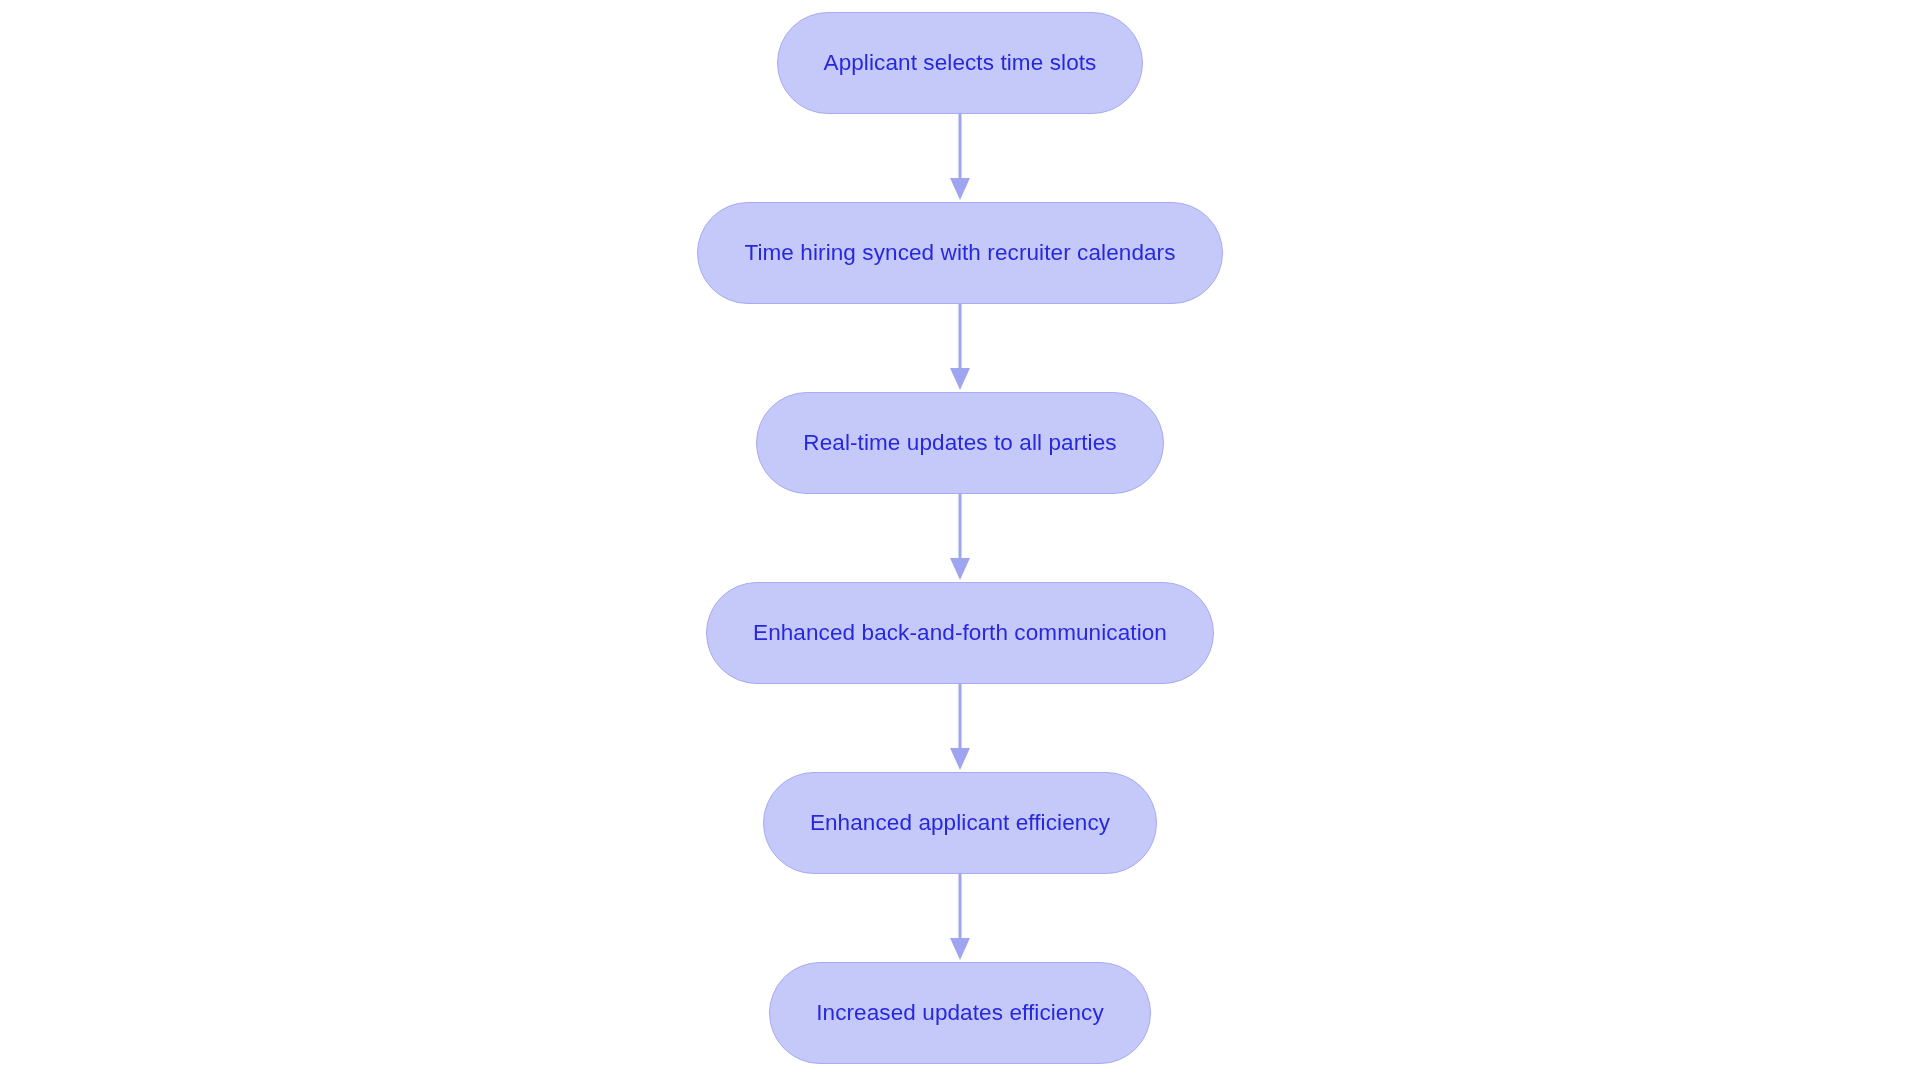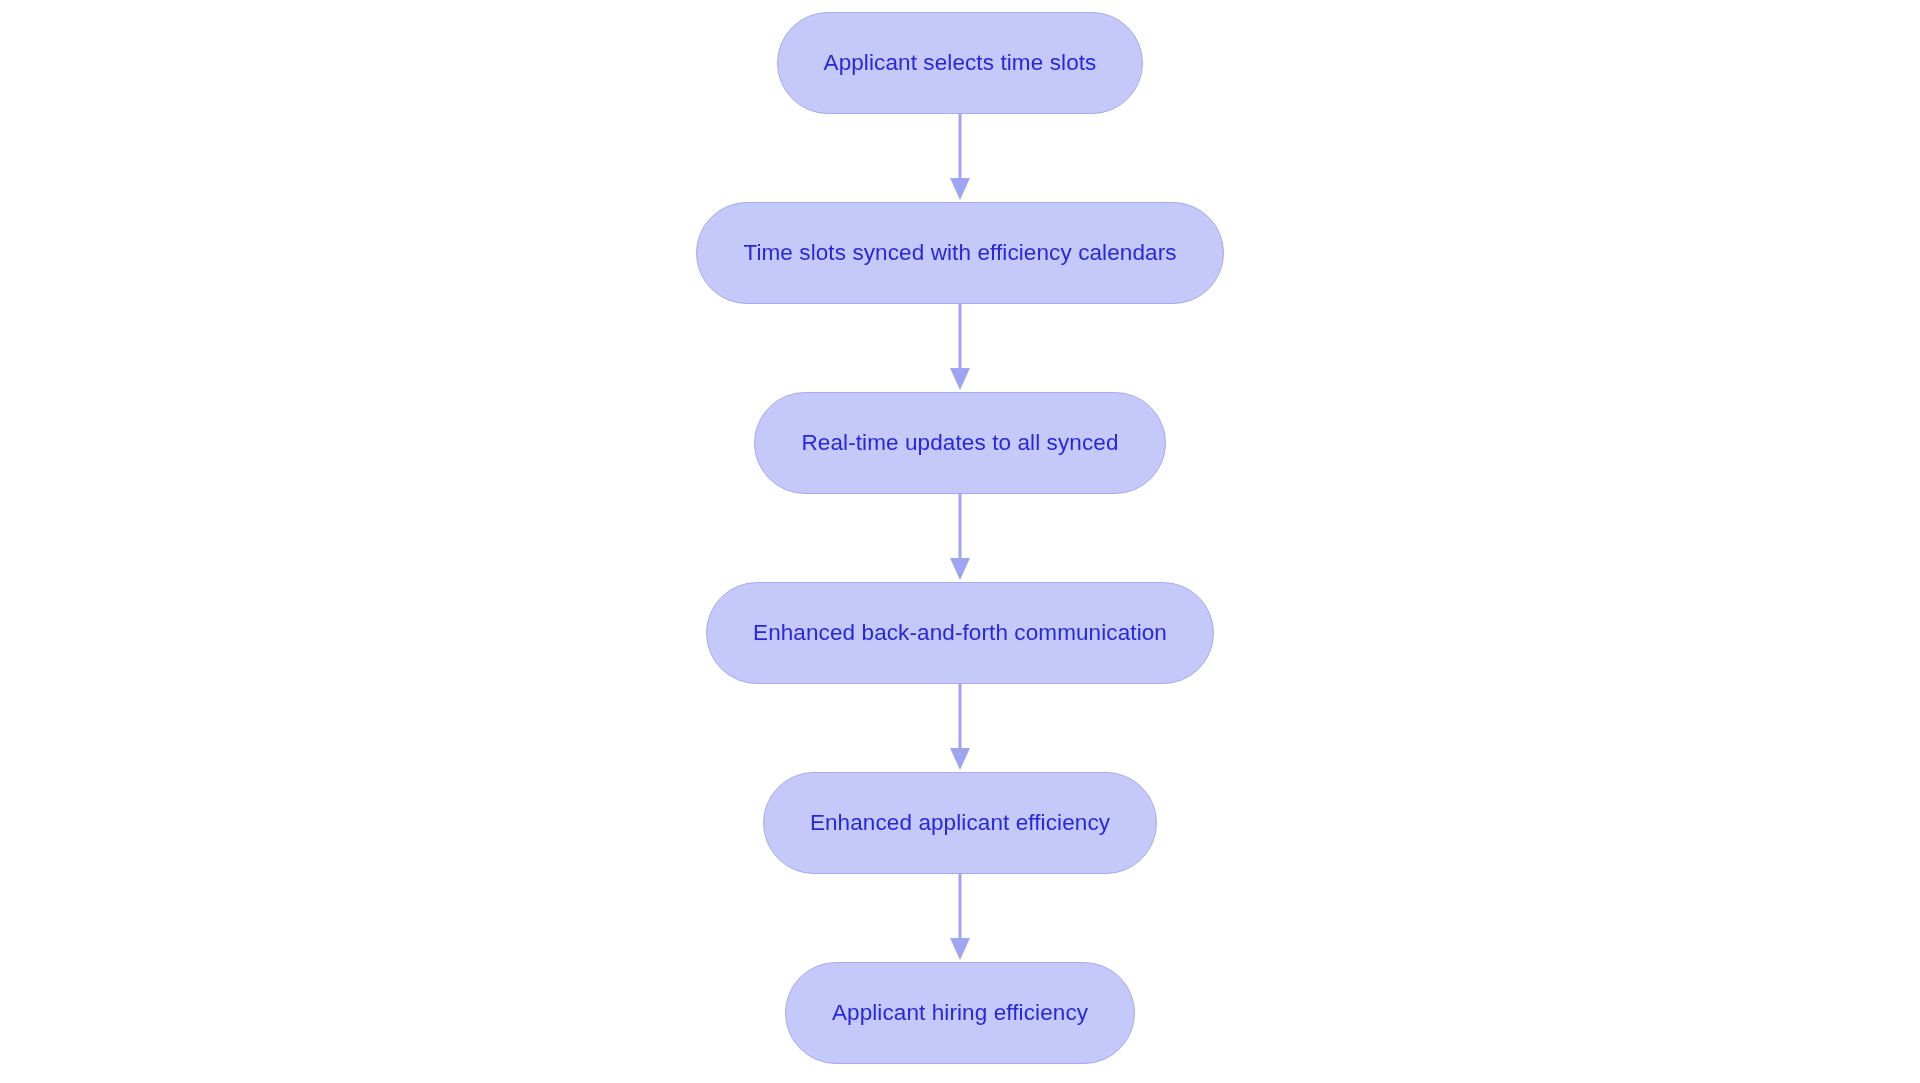--- a/index.html
+++ b/index.html
@@ -83,32 +83,32 @@
     </div>
 
     <div class="connector">
       <svg viewBox="0 0 34 88" xmlns="http://www.w3.org/2000/svg" aria-hidden="true">
         <line x1="17" y1="0" x2="17" y2="70" stroke="#9fa4f0" stroke-width="3"></line>
         <polygon points="17,86 7,64 27,64" fill="#9fa4f0"></polygon>
       </svg>
     </div>
 
     <div class="node">
-      <span class="node-label">Time slots synced with efficiency calendars</span>
+      <span class="node-label">Time hiring synced with recruiter calendars</span>
     </div>
 
     <div class="connector">
       <svg viewBox="0 0 34 88" xmlns="http://www.w3.org/2000/svg" aria-hidden="true">
         <line x1="17" y1="0" x2="17" y2="70" stroke="#9fa4f0" stroke-width="3"></line>
         <polygon points="17,86 7,64 27,64" fill="#9fa4f0"></polygon>
       </svg>
     </div>
 
     <div class="node">
-      <span class="node-label">Real-time updates to all synced</span>
+      <span class="node-label">Real-time updates to all parties</span>
     </div>
 
     <div class="connector">
       <svg viewBox="0 0 34 88" xmlns="http://www.w3.org/2000/svg" aria-hidden="true">
         <line x1="17" y1="0" x2="17" y2="70" stroke="#9fa4f0" stroke-width="3"></line>
         <polygon points="17,86 7,64 27,64" fill="#9fa4f0"></polygon>
       </svg>
     </div>
 
     <div class="node">
@@ -127,17 +127,17 @@
     </div>
 
     <div class="connector">
       <svg viewBox="0 0 34 88" xmlns="http://www.w3.org/2000/svg" aria-hidden="true">
         <line x1="17" y1="0" x2="17" y2="70" stroke="#9fa4f0" stroke-width="3"></line>
         <polygon points="17,86 7,64 27,64" fill="#9fa4f0"></polygon>
       </svg>
     </div>
 
     <div class="node">
-      <span class="node-label">Applicant hiring efficiency</span>
+      <span class="node-label">Increased updates efficiency</span>
     </div>
 
   </div>
 </div>
 
 </body></html>

